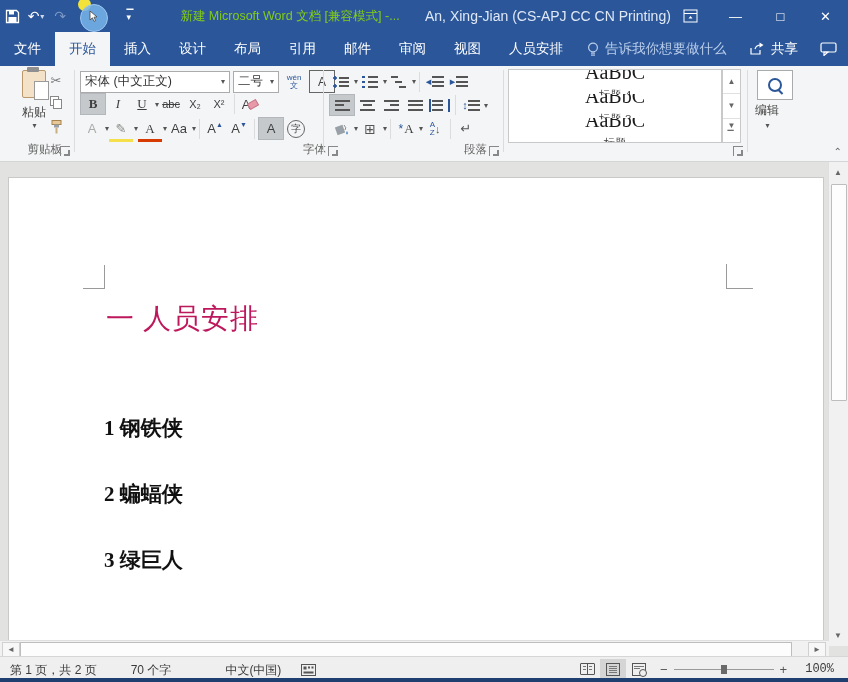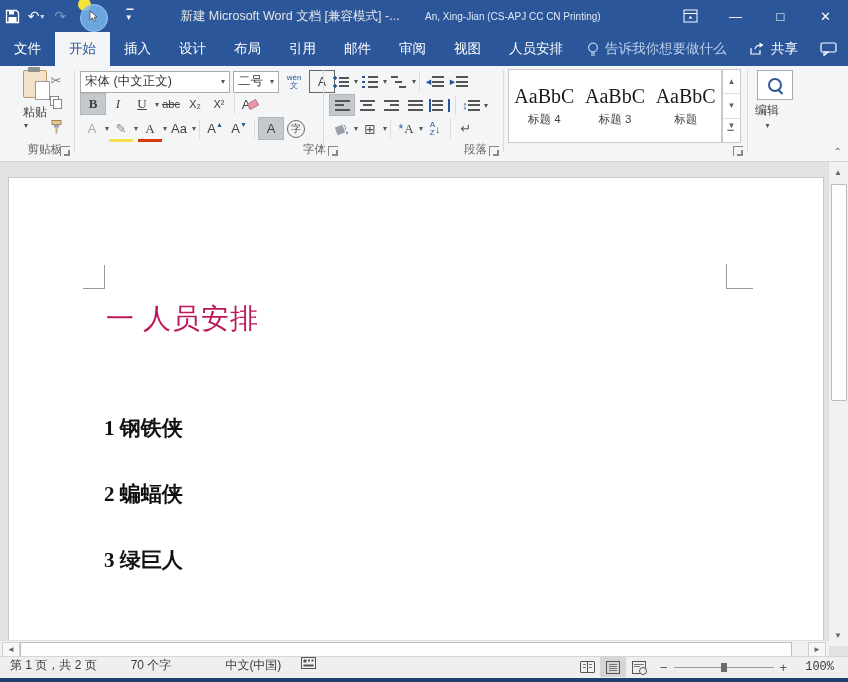--- a/index.html
+++ b/index.html
@@ -3,22 +3,22 @@
 <meta charset="utf-8">
 <style>
   html,body{margin:0;padding:0;background:#888;}
   #app{position:relative;width:848px;height:682px;overflow:hidden;
        font-family:"Liberation Sans","DejaVu Sans",sans-serif;background:#F4F5F6;}
   
   .titlebar{position:absolute;left:0;top:0;width:848px;height:32px;background:#2B579A;color:#fff;}
   .qat{position:absolute;left:0;top:0;height:32px;display:flex;align-items:center;}
   .qat-btn{display:flex;align-items:center;justify-content:center;height:26px;min-width:24px;color:#fff;font-size:14px;}
   .qat-btn.dim{color:#7d97c5;}
-  .title-center{position:absolute;left:160px;top:0;width:260px;height:32px;display:flex;align-items:center;justify-content:center;font-size:12.5px;color:#e5e5e5;white-space:nowrap;}
-  .title-account{position:absolute;left:425px;top:0;width:270px;height:32px;display:flex;align-items:center;font-size:10px;color:#dfe8f5;white-space:nowrap;}
+  .title-center{position:absolute;left:160px;top:0;width:260px;height:32px;display:flex;align-items:center;justify-content:center;font-size:12.5px;color:#84cc16;white-space:nowrap;}
+  .title-account{position:absolute;left:425px;top:0;width:270px;height:32px;display:flex;align-items:center;font-size:14px;color:#dfe8f5;white-space:nowrap;}
   .win-btns{position:absolute;right:0;top:0;height:32px;display:flex;}
   .win-btn{width:45px;height:32px;display:flex;align-items:center;justify-content:center;color:#fff;font-size:13px;}
   .cursor-halo{position:relative;width:30px;height:28px;margin:0 4px;}
   .cursor-halo .dot{position:absolute;left:2px;top:-4px;width:13px;height:13px;border-radius:50%;background:#f2e23a;}
   .cursor-halo .halo{position:absolute;left:4px;top:2px;width:26px;height:26px;border-radius:50%;background:rgba(120,180,235,.85);border:1px solid #9cc6ee;}
   
   .tabrow{position:absolute;left:0;top:32px;width:848px;height:34px;background:#2B579A;display:flex;align-items:flex-end;}
   .tab{padding:8px 14px;font-size:13.5px;color:#fff;white-space:nowrap;}
   .tab.active{background:#F4F5F6;color:#2B579A;}
   .tellme{display:flex;align-items:center;gap:6px;color:#b9cdea;font-size:13.5px;padding:8px 10px;}
@@ -32,21 +32,21 @@
   .launcher{position:absolute;right:2px;bottom:4px;width:9px;height:9px;border-top:1px solid #888;border-left:1px solid #888;}
   .launcher:after{content:"";position:absolute;right:0;bottom:0;width:4px;height:4px;border-right:2px solid #888;border-bottom:2px solid #888;}
   .rrow{position:absolute;display:flex;align-items:center;}
   .sbtn{display:flex;align-items:center;justify-content:center;height:21px;min-width:20px;padding:0 2px;color:#3f3f3f;font-size:13px;white-space:nowrap;}
   .sbtn.on{background:#C6C9CC;border:1px solid #b3b6ba;height:20px;}
   .mini-drop{font-size:8px;color:#555;margin-left:1px;}
   .vdiv{width:1px;height:20px;background:#DCDCDC;margin:0 3px;}
   .combo{display:flex;align-items:center;background:#fff;border:1px solid #ABABAB;height:20px;padding:0 4px;font-size:12.5px;color:#333;}
   .combo .arrow{margin-left:auto;font-size:8px;color:#555;padding-left:6px;}
   
-  .paste-big{position:absolute;left:23px;top:4px;width:38px;height:74px;display:flex;flex-direction:column;align-items:flex-start;}
+  .paste-big{position:absolute;left:15px;top:4px;width:38px;height:74px;display:flex;flex-direction:column;align-items:center;}
   .clipb{width:22px;height:26px;background:#f3e2c7;border:1px solid #b9996a;border-radius:2px;position:relative;}
   .clipb:before{content:"";position:absolute;left:4px;top:-4px;width:12px;height:5px;background:#8f8f8f;border-radius:1px;}
   .clipb:after{content:"";position:absolute;right:-4px;bottom:-3px;width:13px;height:17px;background:#fff;border:1px solid #9a9a9a;}
   
   .li{display:inline-block;}
   .i-al{width:15px;height:11px;background:
     linear-gradient(#555,#555) 0 0/15px 2px no-repeat,
     linear-gradient(#555,#555) 0 4.5px/9px 2px no-repeat,
     linear-gradient(#555,#555) 0 9px/15px 2px no-repeat;}
   .i-ac{width:15px;height:11px;background:
@@ -81,21 +81,21 @@
   .i-mul{width:16px;height:12px;background:
     linear-gradient(#555,#555) 0 0/7px 2px no-repeat,
     linear-gradient(#555,#555) 4px 5px/7px 2px no-repeat,
     linear-gradient(#555,#555) 8px 10px/7px 2px no-repeat;}
   .i-bars{width:12px;height:11px;background:
     linear-gradient(#555,#555) 0 0/12px 2px no-repeat,
     linear-gradient(#555,#555) 0 4.5px/12px 2px no-repeat,
     linear-gradient(#555,#555) 0 9px/12px 2px no-repeat;}
   .arrow-sym{color:#2B579A;font-size:11px;margin-right:1px;}
   
-  .stylebox{position:absolute;left:3px;top:3px;width:212px;height:72px;background:#fff;border:1px solid #C9C9C9;display:flex;}
+  .stylebox{position:absolute;left:3px;top:3px;width:212px;height:72px;background:#fff;border:1px solid #C9C9C9;display:flex;flex-direction:column;}
   .styleitem{flex:1;display:flex;flex-direction:column;align-items:center;justify-content:center;gap:4px;overflow:hidden;}
   .stylepv{font-family:"Liberation Serif","DejaVu Serif",serif;font-size:20px;color:#1a1a1a;white-space:nowrap;}
   .stylenm{font-size:11.5px;color:#444;white-space:nowrap;}
   .gal-arrows{position:absolute;left:217px;top:3px;width:17px;height:72px;border:1px solid #C9C9C9;background:#fff;display:flex;flex-direction:column;}
   .gal-arrows span{flex:1;display:flex;align-items:center;justify-content:center;font-size:8px;color:#666;border-bottom:1px solid #E0E0E0;}
   .gal-arrows span:last-child{border-bottom:none;}
   
   .searchbox{position:absolute;left:8px;top:4px;width:34px;height:28px;background:#fff;border:1px solid #ABABAB;display:flex;align-items:center;justify-content:center;}
   .mag{position:relative;width:10px;height:10px;border:2px solid #2B579A;border-radius:50%;}
   .mag:after{content:"";position:absolute;left:9px;top:9px;width:6px;height:2px;background:#2B579A;transform:rotate(45deg);transform-origin:0 0;}
@@ -108,21 +108,21 @@
   .doc-heading{position:absolute;left:97px;top:122px;font-family:"Liberation Serif","DejaVu Serif",serif;font-size:28px;color:#be185d;letter-spacing:1px;}
   .doc-item{position:absolute;left:95px;font-family:"Liberation Serif","DejaVu Serif",serif;font-weight:bold;font-size:21px;color:#111;}
   
   .vscroll{position:absolute;right:0;top:162px;width:19px;height:484px;background:#F1F1F1;border-left:1px solid #DFDFDF;}
   .vs-btn{position:absolute;left:1px;width:16px;height:17px;background:#F1F1F1;display:flex;align-items:center;justify-content:center;font-size:8px;color:#666;}
   .vs-thumb{position:absolute;left:2px;top:22px;width:14px;height:215px;background:#FDFDFD;border:1px solid #BDBDBD;border-radius:1px;}
   .hscroll{position:absolute;left:0;top:640px;width:829px;height:16px;background:#F1F1F1;border-top:1px solid #DFDFDF;}
   .hs-btn{position:absolute;top:1px;width:16px;height:13px;display:flex;align-items:center;justify-content:center;font-size:8px;color:#666;border:1px solid #D0D0D0;background:#F7F7F7;}
   .hs-thumb{position:absolute;left:20px;top:1px;width:770px;height:13px;background:#FDFDFD;border:1px solid #BDBDBD;}
   
-  .statusbar{position:absolute;left:0;top:656px;width:848px;height:22px;background:#EFEFEF;border-top:1px solid #D6D6D6;display:flex;align-items:flex-start;font-size:12px;color:#3a3a3a;}
+  .statusbar{position:absolute;left:0;top:656px;width:848px;height:22px;background:#EFEFEF;border-top:1px solid #D6D6D6;display:flex;align-items:flex-end;font-size:12px;color:#3a3a3a;}
   .sb-item{padding:0 10px;white-space:nowrap;}
   .sb-right{margin-left:auto;display:flex;align-items:center;}
   .viewbtn{width:26px;height:20px;display:flex;align-items:center;justify-content:center;}
   .viewbtn.on{background:#D5D5D5;}
   .vb-book{width:13px;height:10px;border:1px solid #555;border-radius:1px;background:linear-gradient(#555,#555) 6px 0/1px 10px no-repeat,linear-gradient(#777,#777) 2px 2px/3px 1px no-repeat,linear-gradient(#777,#777) 8px 2px/3px 1px no-repeat,linear-gradient(#777,#777) 2px 5px/3px 1px no-repeat,linear-gradient(#777,#777) 8px 5px/3px 1px no-repeat;}
   .vb-print{width:12px;height:11px;border:1px solid #555;background:linear-gradient(#777,#777) 2px 2px/8px 1px no-repeat,linear-gradient(#777,#777) 2px 4px/8px 1px no-repeat,linear-gradient(#777,#777) 2px 6px/8px 1px no-repeat,linear-gradient(#777,#777) 2px 8px/8px 1px no-repeat;}
   .vb-web{width:12px;height:11px;border:1px solid #555;background:linear-gradient(#777,#777) 1px 2px/10px 1px no-repeat,linear-gradient(#777,#777) 1px 4px/6px 1px no-repeat;position:relative;}
   .vb-web:after{content:"";position:absolute;right:-2px;bottom:-2px;width:6px;height:6px;border:1px solid #555;border-radius:50%;background:#EFEFEF;}
   .zoomctl{display:flex;align-items:center;gap:6px;padding:0 8px;}
   .ztrack{position:relative;width:100px;height:1px;background:#9a9a9a;}

